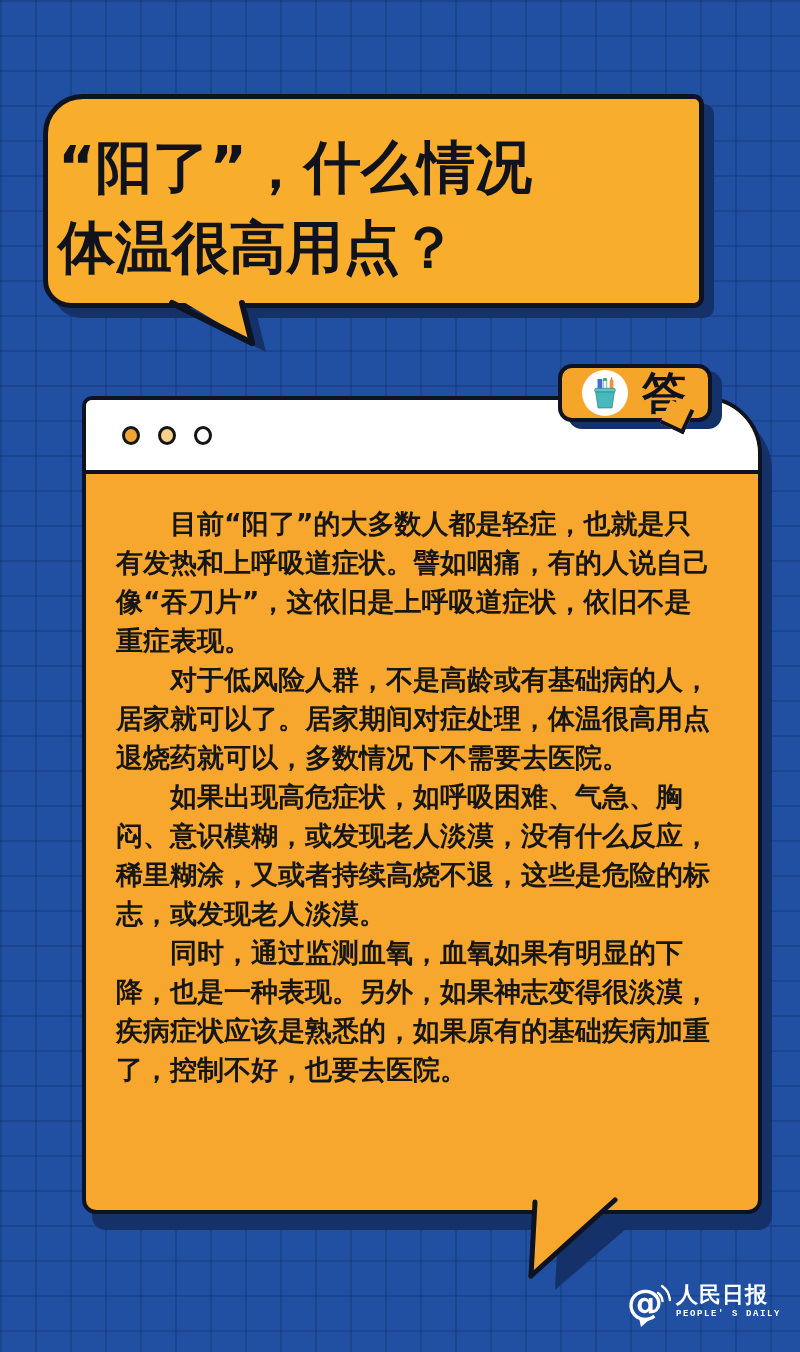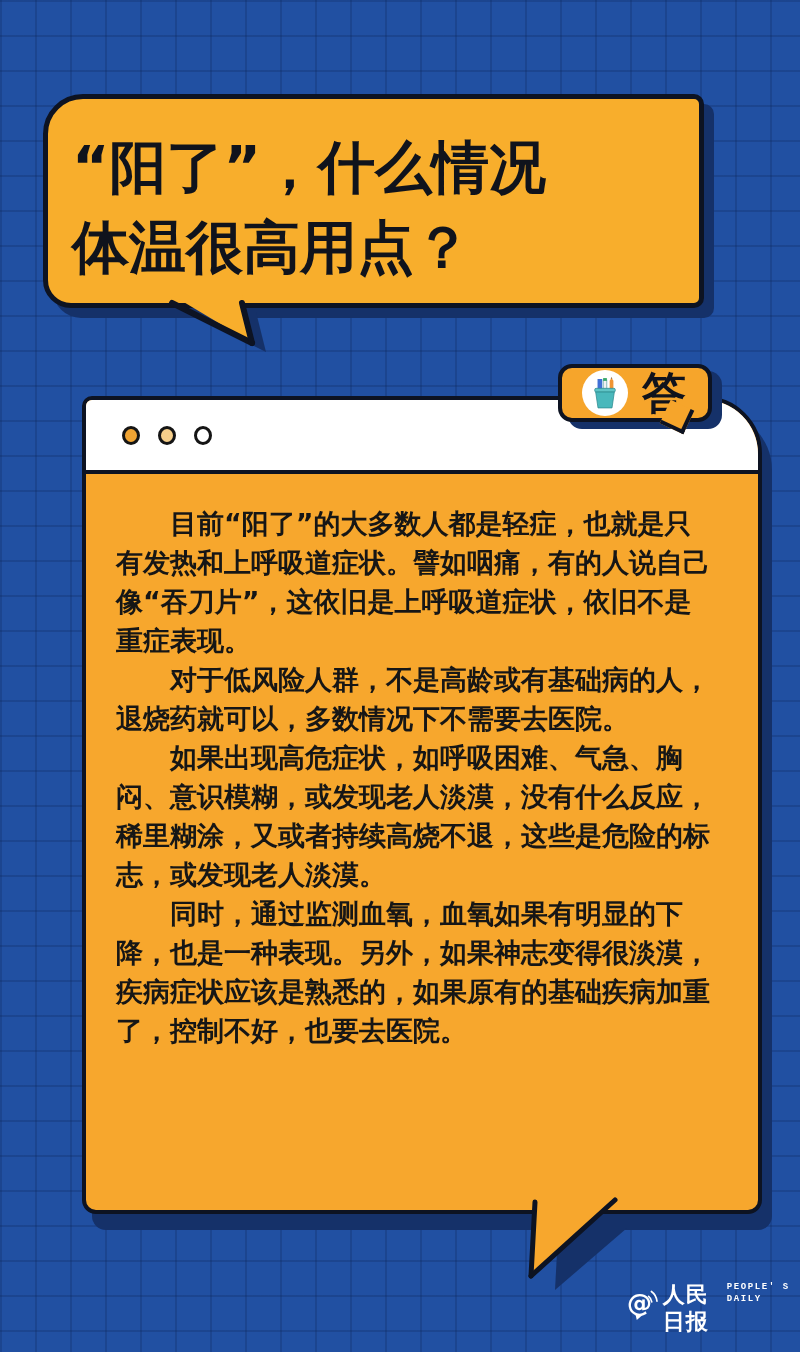--- a/index.html
+++ b/index.html
@@ -12,21 +12,21 @@
     background-size:35px 35px;
     font-family:"DejaVu Sans","Liberation Sans",sans-serif;
   }
   .abs{position:absolute;}
   
   .title-bubble{
     left:43px;top:94px;width:661px;height:214px;box-sizing:border-box;
     background:#f8ae2c;border:5px solid #0d1322;
     border-radius:40px 10px 10px 28px;
     box-shadow:10px 10px 0 #153169;
-    padding:28px 18px 0 24px;
+    padding:28px 18px 0 10px;
     font-size:57px;line-height:80px;font-weight:bold;color:#10131c;
     white-space:nowrap;
   }
   .bubble-tail-svg{left:155px;top:293px;}
   
   .answer-badge{
     left:558px;top:364px;width:154px;height:58px;box-sizing:border-box;
     background:#f6a52b;border:4px solid #0d1322;border-radius:14px;
     box-shadow:10px 7px 0 #153169;
     display:flex;align-items:center;padding-left:20px;
@@ -51,21 +51,21 @@
     border-radius:6px 54px 0 0;
     display:flex;align-items:center;padding-left:36px;gap:18px;
   }
   .window-dot{width:18px;height:19px;border:3px solid #151515;border-radius:50%;box-sizing:border-box;}
   .card-body{padding:30px 28px 0 30px;font-size:27px;line-height:39px;
     font-weight:bold;color:#161616;white-space:nowrap;}
   .tline.first{text-indent:54px;}
   .card-tail-svg{left:512px;top:1192px;}
   
   .footer-logo{left:627px;top:1281px;display:flex;align-items:flex-start;gap:5px;color:#fff;}
-  .logo-texts{display:flex;}
+  .logo-texts{display:flex;flex-direction:column;}
   .logo-cn{font-size:22px;font-weight:bold;letter-spacing:1px;line-height:27px;}
   .logo-en{font-size:9px;font-weight:bold;letter-spacing:1.6px;line-height:12px;font-family:Liberation Mono, monospace;}
 </style>
 </head>
 <body>
 
 <div class="abs title-bubble">
   <div>“阳了”，什么情况</div>
   <div>体温很高用点？</div>
 </div>
@@ -81,20 +81,21 @@
       <span class="window-dot" style="background: rgb(240, 164, 51);"></span>
       <span class="window-dot" style="background: rgb(246, 207, 139);"></span>
       <span class="window-dot" style="background: rgb(255, 255, 255);"></span>
     </div>
   <div class="card-body">
       <div class="tline first">目前“阳了”的大多数人都是轻症，也就是只</div>
       <div class="tline">有发热和上呼吸道症状。譬如咽痛，有的人说自己</div>
       <div class="tline">像“吞刀片”，这依旧是上呼吸道症状，依旧不是</div>
       <div class="tline">重症表现。</div>
       <div class="tline first">对于低风险人群，不是高龄或有基础病的人，</div>
+      <div class="tline">居家就可以了。居家期间对症处理，体温很高用点</div>
       <div class="tline">退烧药就可以，多数情况下不需要去医院。</div>
       <div class="tline first">如果出现高危症状，如呼吸困难、气急、胸</div>
       <div class="tline">闷、意识模糊，或发现老人淡漠，没有什么反应，</div>
       <div class="tline">稀里糊涂，又或者持续高烧不退，这些是危险的标</div>
       <div class="tline">志，或发现老人淡漠。</div>
       <div class="tline first">同时，通过监测血氧，血氧如果有明显的下</div>
       <div class="tline">降，也是一种表现。另外，如果神志变得很淡漠，</div>
       <div class="tline">疾病症状应该是熟悉的，如果原有的基础疾病加重</div>
       <div class="tline">了，控制不好，也要去医院。</div>
     </div>

